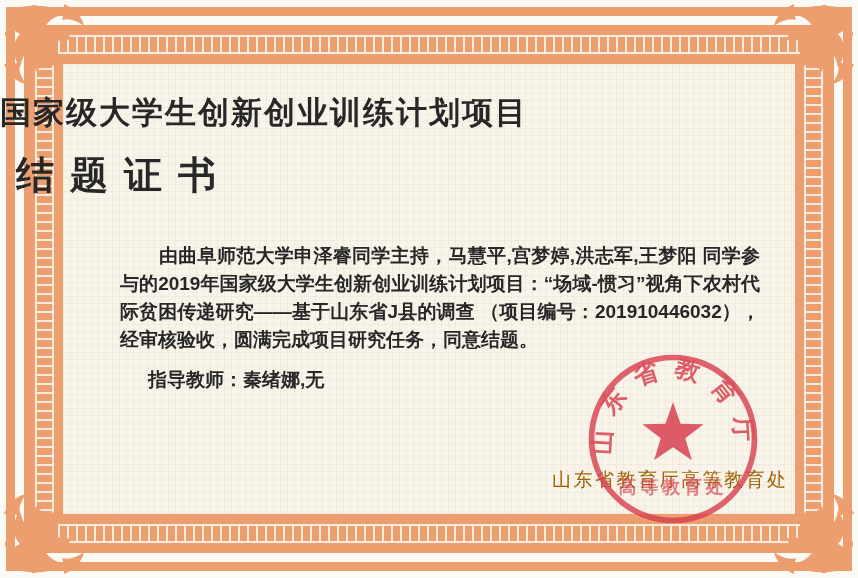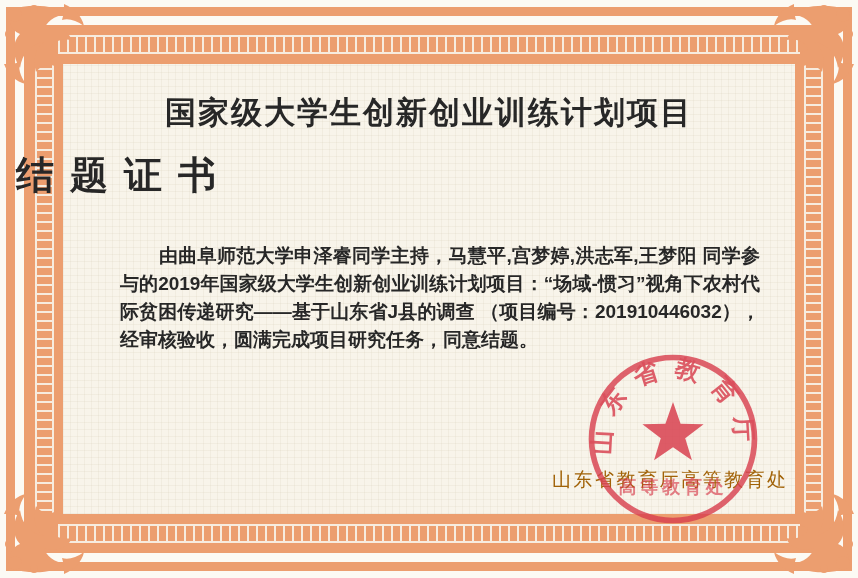--- a/index.html
+++ b/index.html
@@ -68,21 +68,21 @@
   .flourish.tl { top: 0;  left: 0; }
   .flourish.tr { top: 0;  right: 0; transform: scaleX(-1); }
   .flourish.bl { bottom: 0; left: 0; transform: scaleY(-1); }
   .flourish.br { bottom: 0; right: 0; transform: scale(-1,-1); }
   
   .content { position: absolute; inset: 0; z-index: 4; color: #272727; }
   .title {
     position: absolute;
     top: 92px; left: 0; right: 0;
     margin: 0;
-    text-align: center;
+    text-align: left;
     font-size: 31px;
     font-weight: bold;
     letter-spacing: 2px;
   }
   .subtitle {
     position: absolute;
     top: 150px; left: 0; right: 0;
     margin: 0;
     text-align: left;
     font-size: 38px;
@@ -184,20 +184,23 @@
       <path d="M4,64 C8,74 16,82 26,84 C20,76 18,68 20,62 C14,64 8,64 4,64 Z"></path>
     </g>
   </svg>
 
   <div class="content">
     <h1 class="title">国家级大学生创新创业训练计划项目</h1>
     <h2 class="subtitle">结题证书</h2>
     <p class="body-text">由曲阜师范大学申泽睿同学主持，马慧平,宫梦婷,洪志军,王梦阳 同学参与的2019年国家级大学生创新创业训练计划项目：“场域-惯习”视角下农村代际贫困传递研究——基于山东省J县的调查 （项目编号：201910446032），经审核验收，圆满完成项目研究任务，同意结题。</p>
 
     <div class="info-block">
+      <div>
+        <span>指导教师：</span><span>秦绪娜,无</span>
+      </div>
     </div>
 
     <div class="issuer">山东省教育厅高等教育处</div>
   </div>
 
   <svg class="seal" viewBox="0 0 190 190" aria-hidden="true">
     <circle cx="95" cy="95" r="86" fill="none" stroke="#d8404f" stroke-width="6" opacity="0.88"></circle>
     <path id="sealArc" d="M 35 123 A 66 66 0 1 1 155 123" fill="none"></path>
     <text font-size="26" fill="#d8404f" letter-spacing="14" opacity="0.9">
       <textPath href="#sealArc" xlink:href="#sealArc" startOffset="50%" text-anchor="middle">山东省教育厅</textPath>

